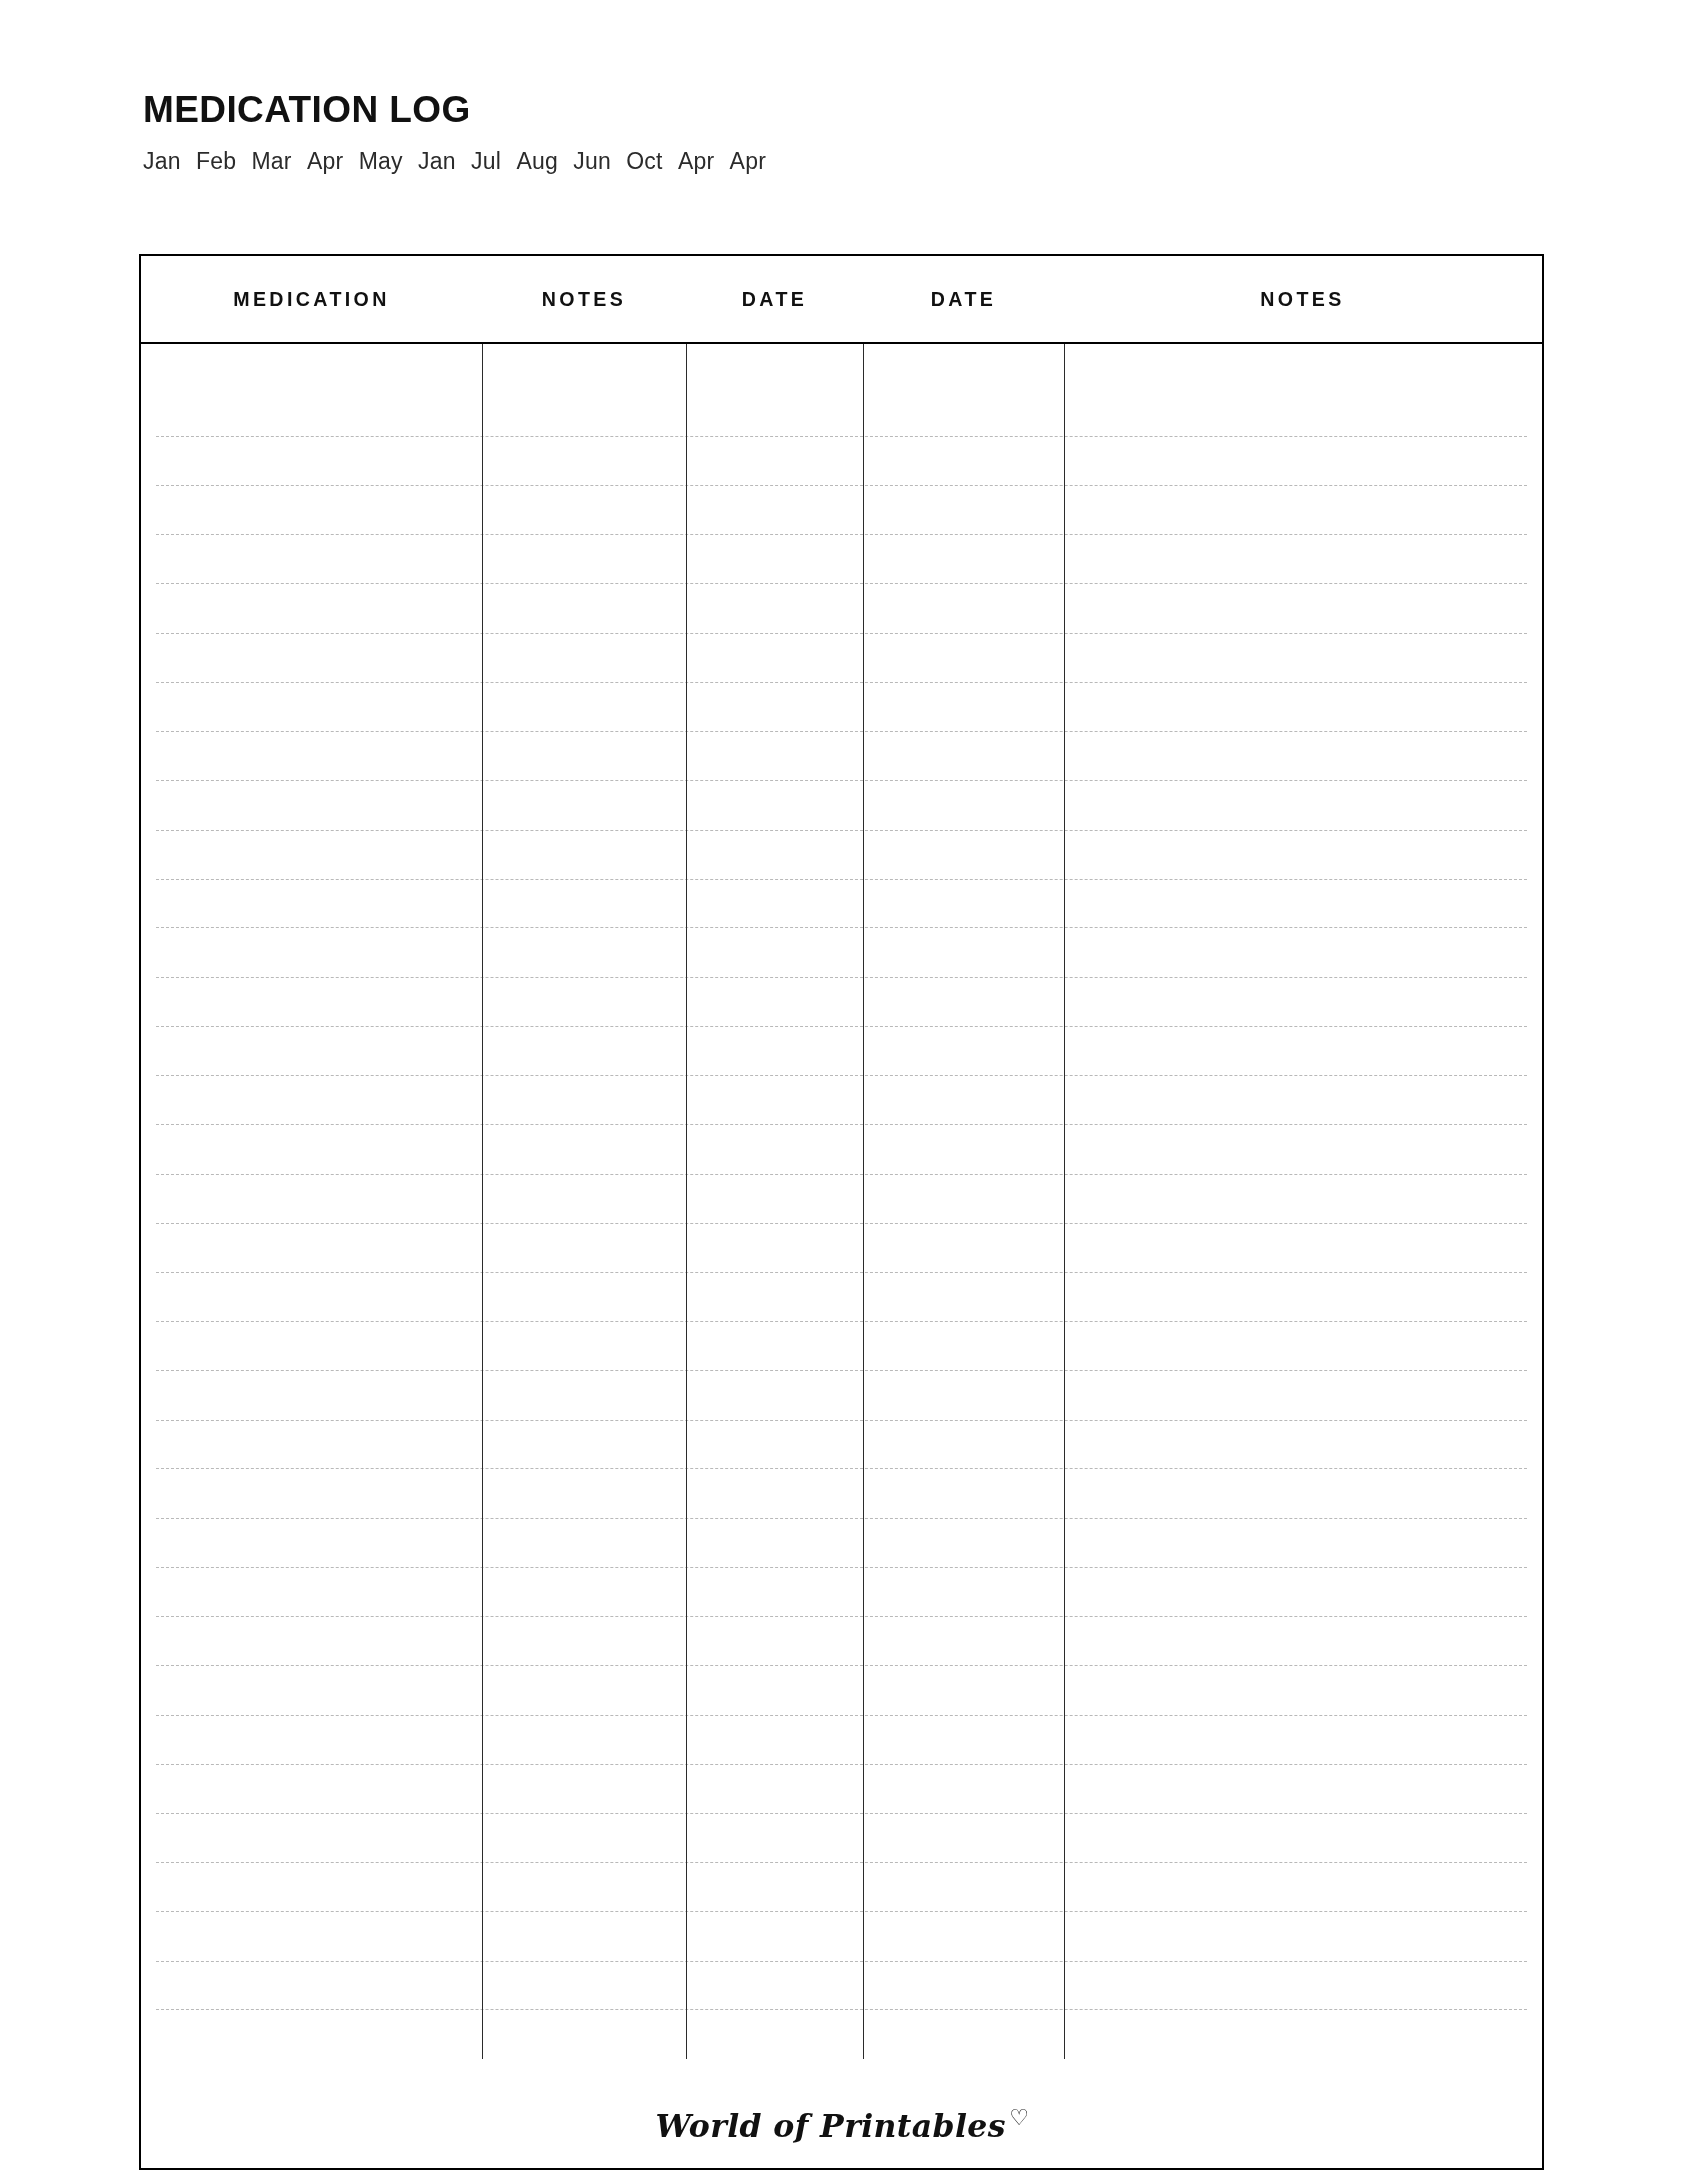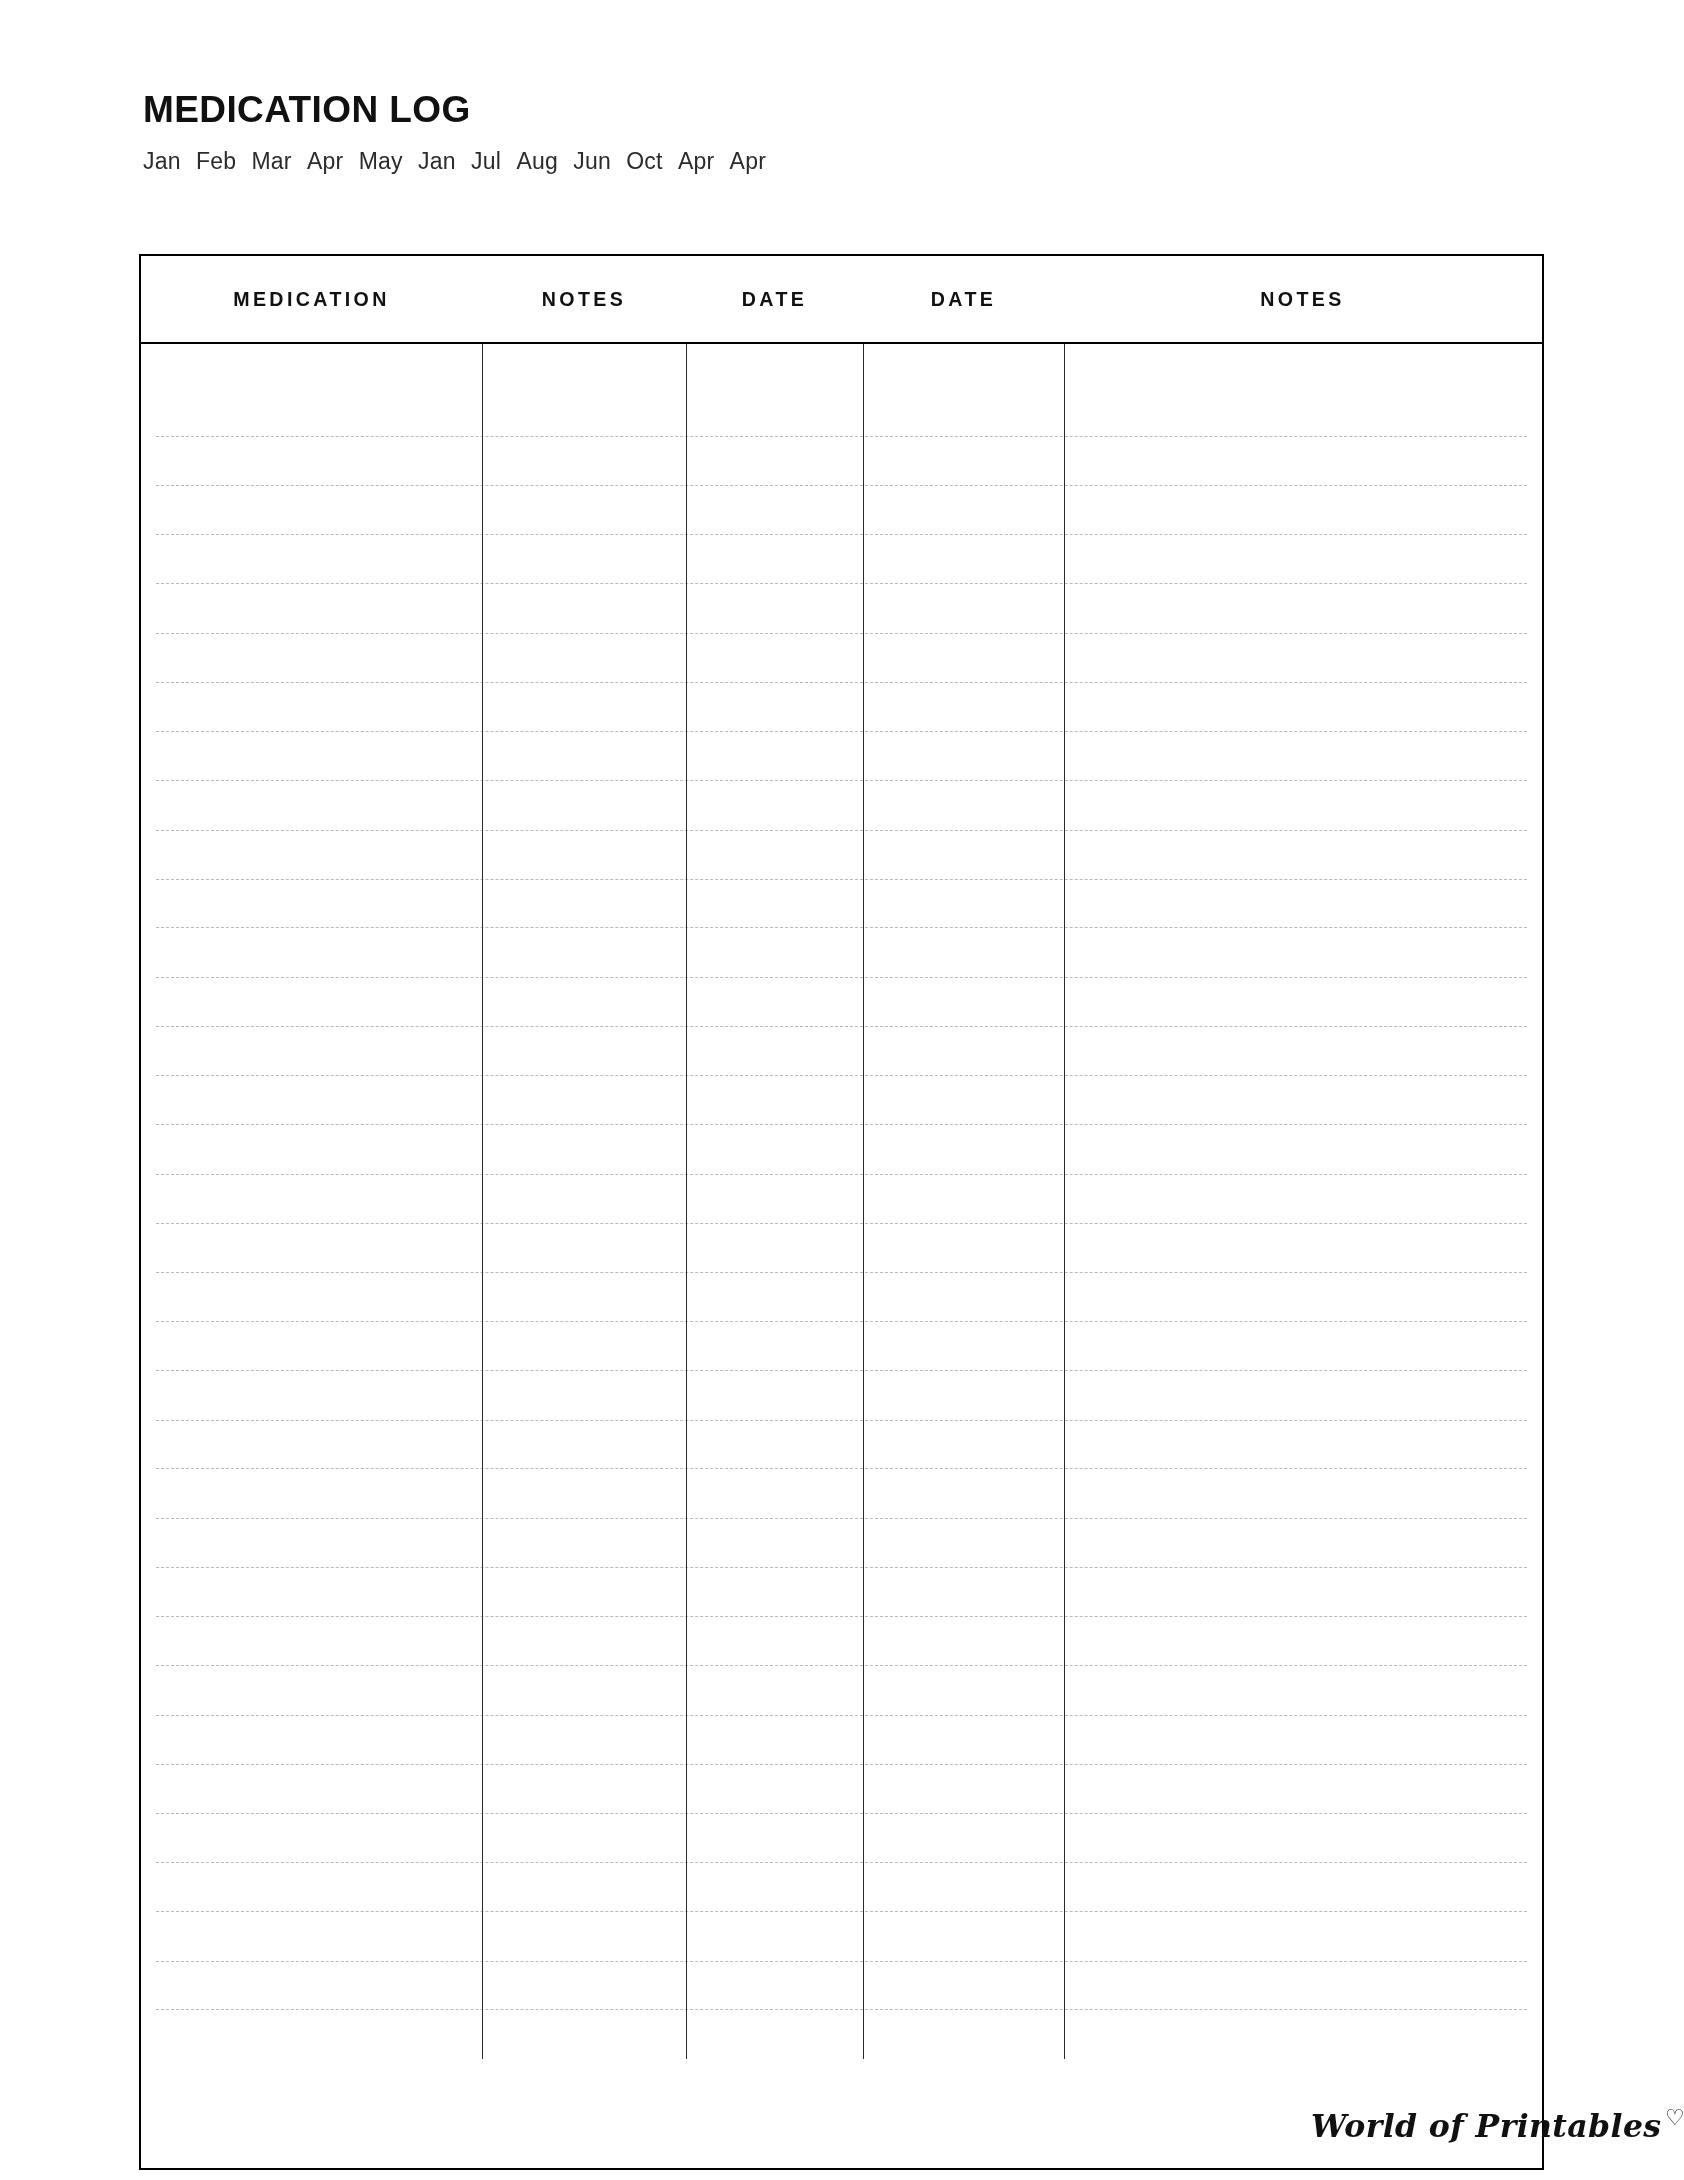--- a/index.html
+++ b/index.html
@@ -116,21 +116,21 @@
     height: 0;
     border-top: 1.7px dashed #b9b9b9;
   }
 
   
   .footer {
     position: absolute;
     left: 0;
     top: 2104px;
     width: 1685px;
-    text-align: right;
+    text-align: center;
   }
   .brand {
     display: inline-block;
     font-family: "DejaVu Serif", serif;
     font-style: italic;
     font-weight: 700;
     font-size: 31.5px;
     color: #111111;
     letter-spacing: 0.4px;
   }

